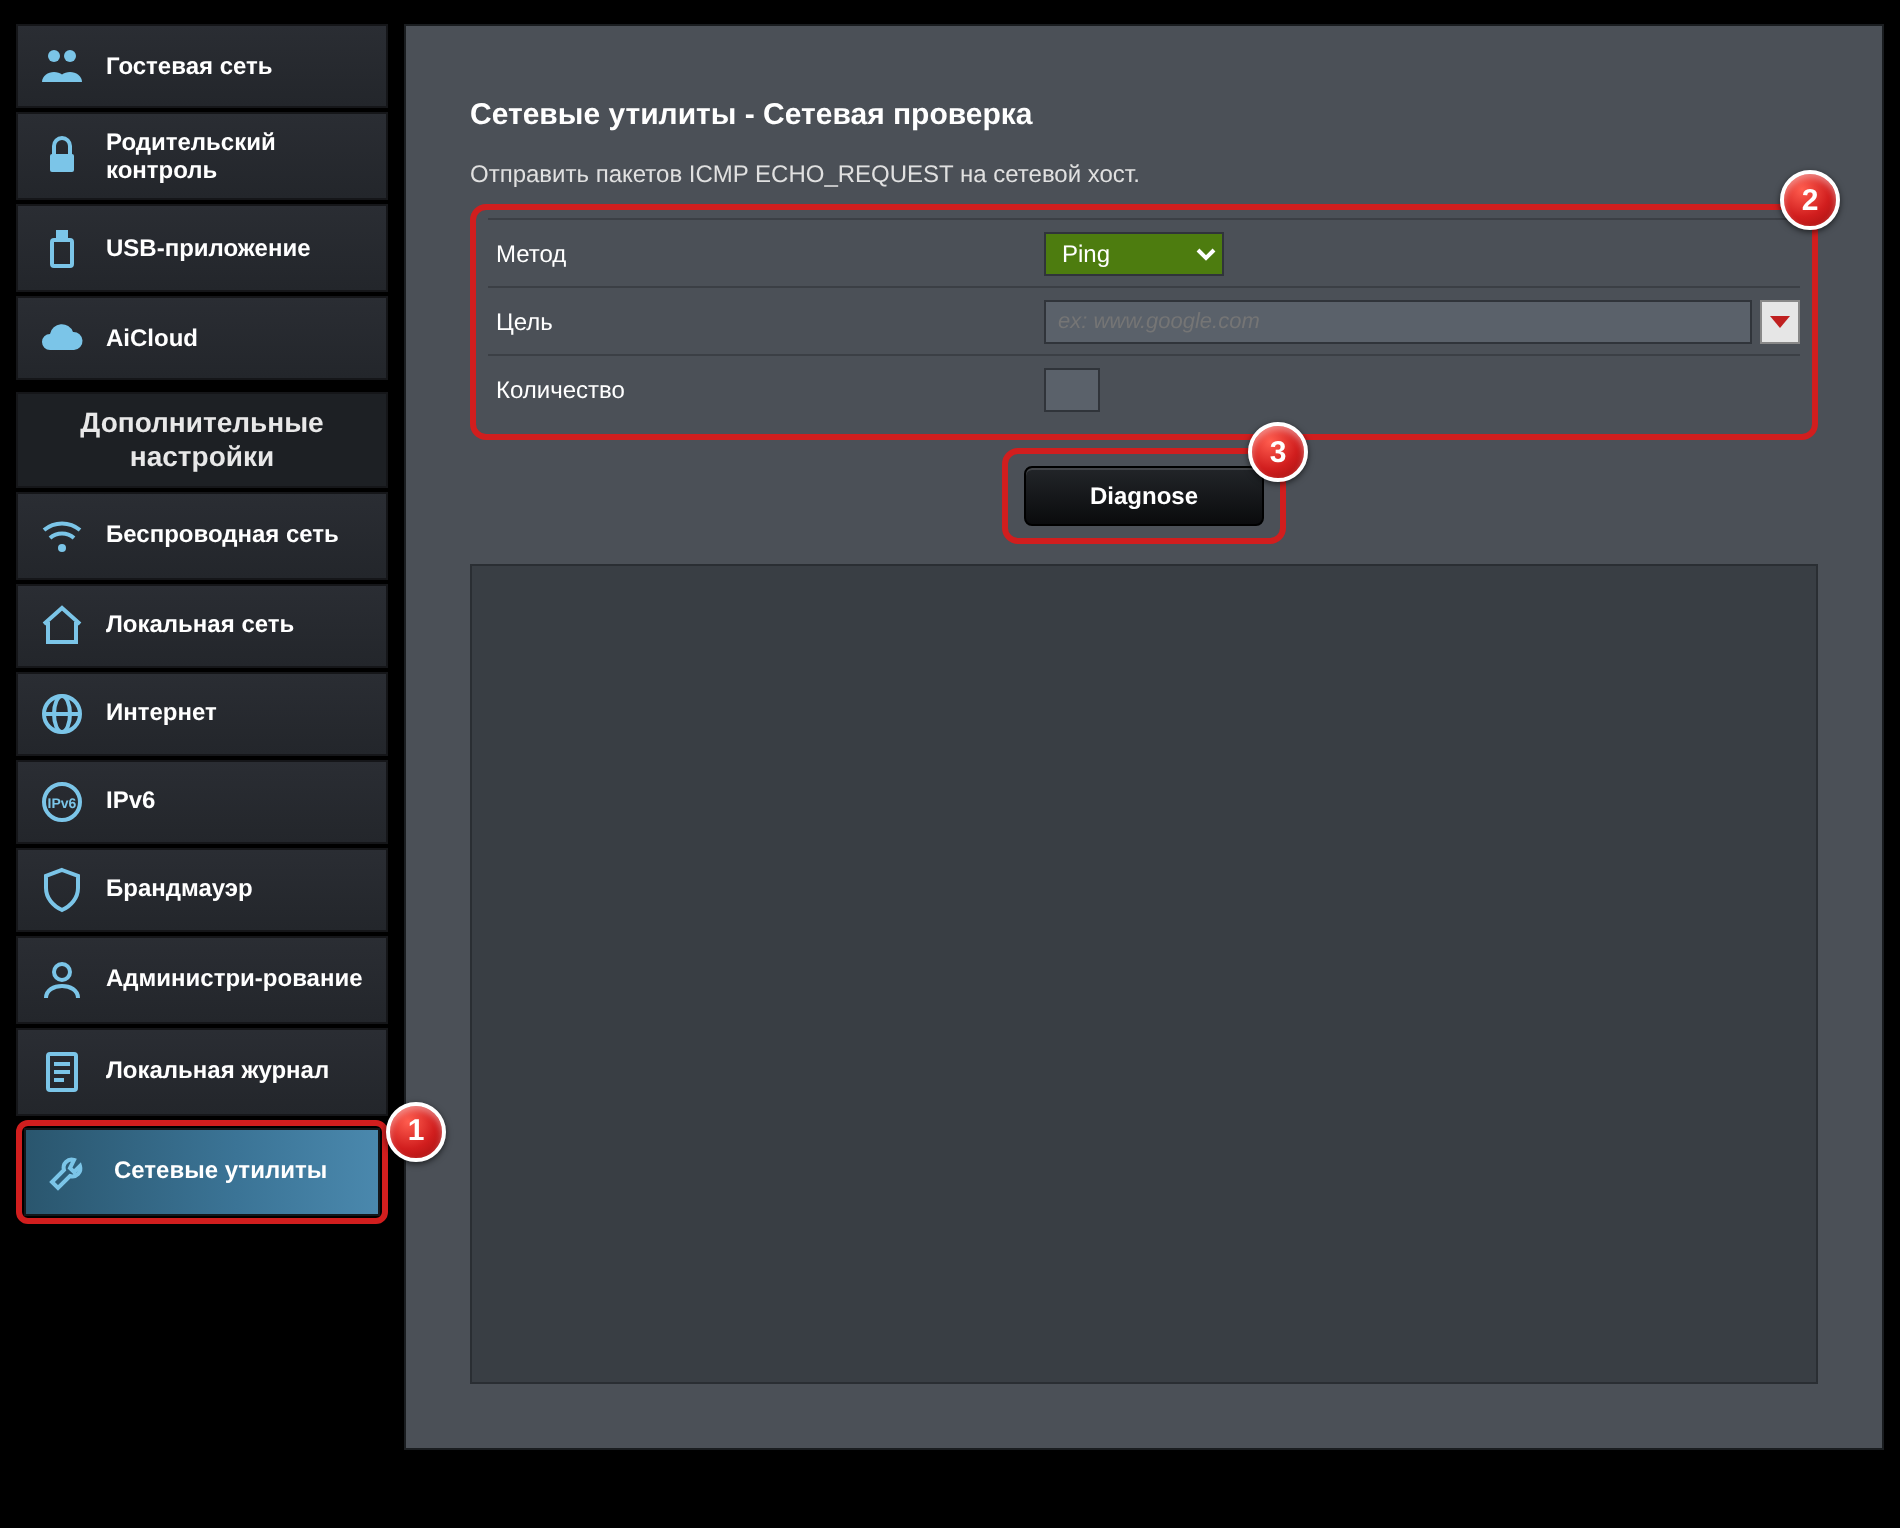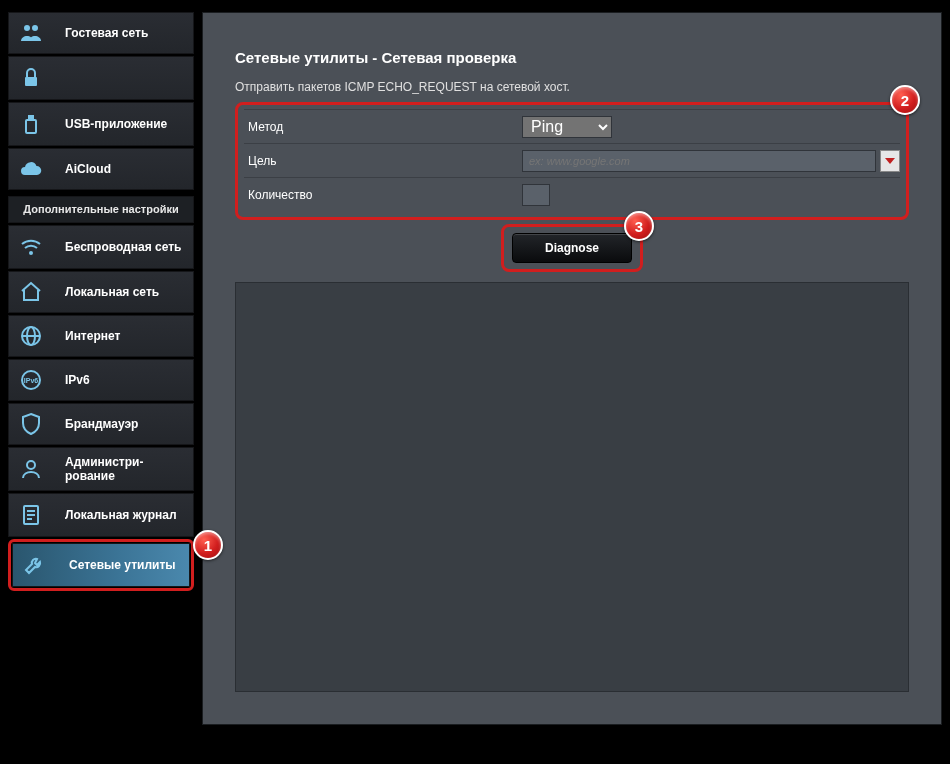--- a/index.html
+++ b/index.html
@@ -23,21 +23,21 @@
   flex-direction: column;
   gap: 2px;
 }
 .nav-item {
   background: linear-gradient(to bottom, #2a2d33 0%, #23262b 100%);
   border: 1px solid #151619;
   height: 42px;
   display: flex;
   align-items: center;
   padding: 16px 10px;
-  gap: 22px;
+  gap: 10px;
   cursor: pointer;
   font-size: 12px;
   font-weight: bold;
   color: #fff;
 }
 .nav-item.tall { height: 44px; }
 .nav-item.active {
   background: linear-gradient(to right, #2a566e 0%, #3b7496 60%, #4a88ad 100%);
   position: relative;
 }
@@ -47,21 +47,21 @@
   flex-shrink: 0;
   display: flex;
   align-items: center;
   justify-content: center;
 }
 .section-header {
   background: #1d2024;
   border: 1px solid #151619;
   text-align: center;
   padding: 6px 4px;
-  font-size: 11px;
+  font-size: 14px;
   font-weight: bold;
   color: #e8e8e8;
   margin-top: 4px;
   line-height: 1.2;
 }
 .nav-label { line-height: 1.2; }
 .main {
   flex: 1;
   background: #4b5057;
   border: 1px solid #1a1d20;
@@ -101,26 +101,26 @@
   font-size: 12px;
   color: #fff;
 }
 .form-control-cell {
   flex: 1;
   display: flex;
   align-items: center;
   gap: 4px;
 }
 select {
-  background: #737373;
+  background: #4d7c0f;
   border: 1px solid #30343a;
   color: #fff;
   height: 22px;
   padding: 0 4px;
-  font-size: 16px;
+  font-size: 12px;
   width: 90px;
 }
 .target-input {
   flex: 1;
   background: #5a616a;
   border: 1px solid #30343a;
   color: #8a9199;
   height: 22px;
   padding: 0 6px;
   font-size: 11px;
@@ -226,20 +226,21 @@
       </span>
       <span class="nav-label">Гостевая сеть</span>
     </div>
     <div class="nav-item tall">
       <span class="icon">
         <svg viewBox="0 0 24 24">
             <rect class="icon-fill" x="6" y="11" width="12" height="9" rx="1"></rect>
             <path class="icon-stroke" d="M8 11V7a4 4 0 0 1 8 0v4"></path>
           </svg>
       </span>
+      <span class="nav-label">Родительский контроль</span>
     </div>
     <div class="nav-item tall">
       <span class="icon">
         <svg viewBox="0 0 24 24">
             <rect class="icon-fill" x="9" y="3" width="6" height="5"></rect>
             <rect class="icon-stroke" x="7" y="8" width="10" height="13" rx="1"></rect>
           </svg>
       </span>
       <span class="nav-label">USB-приложение</span>
     </div>

